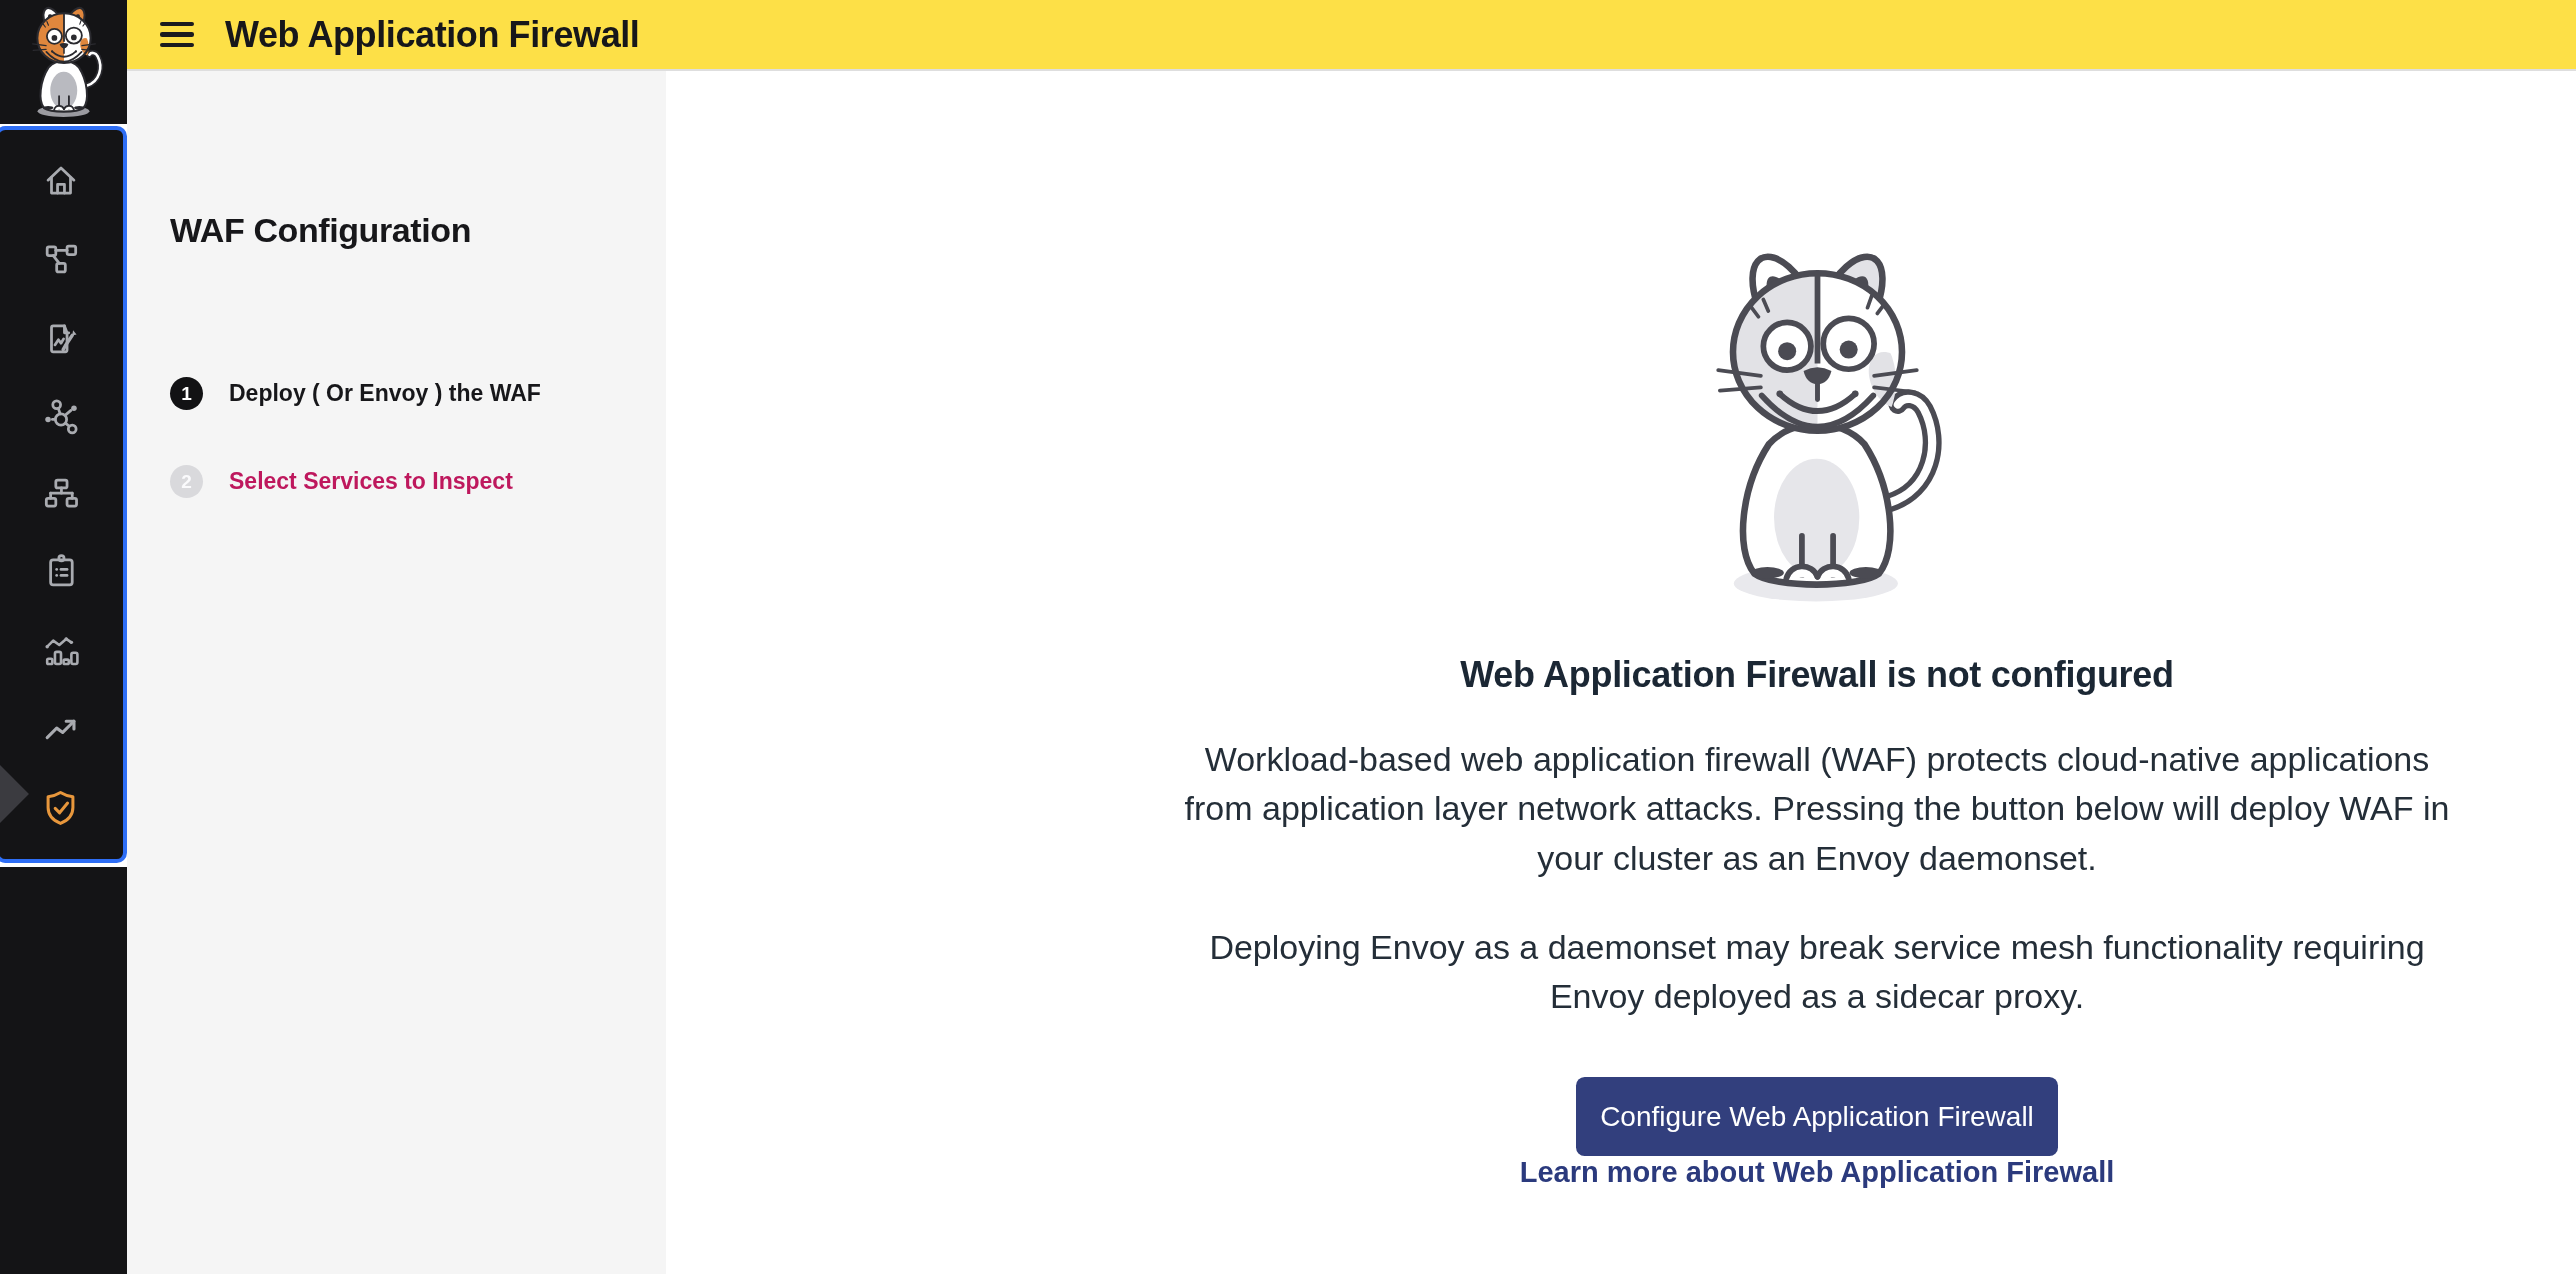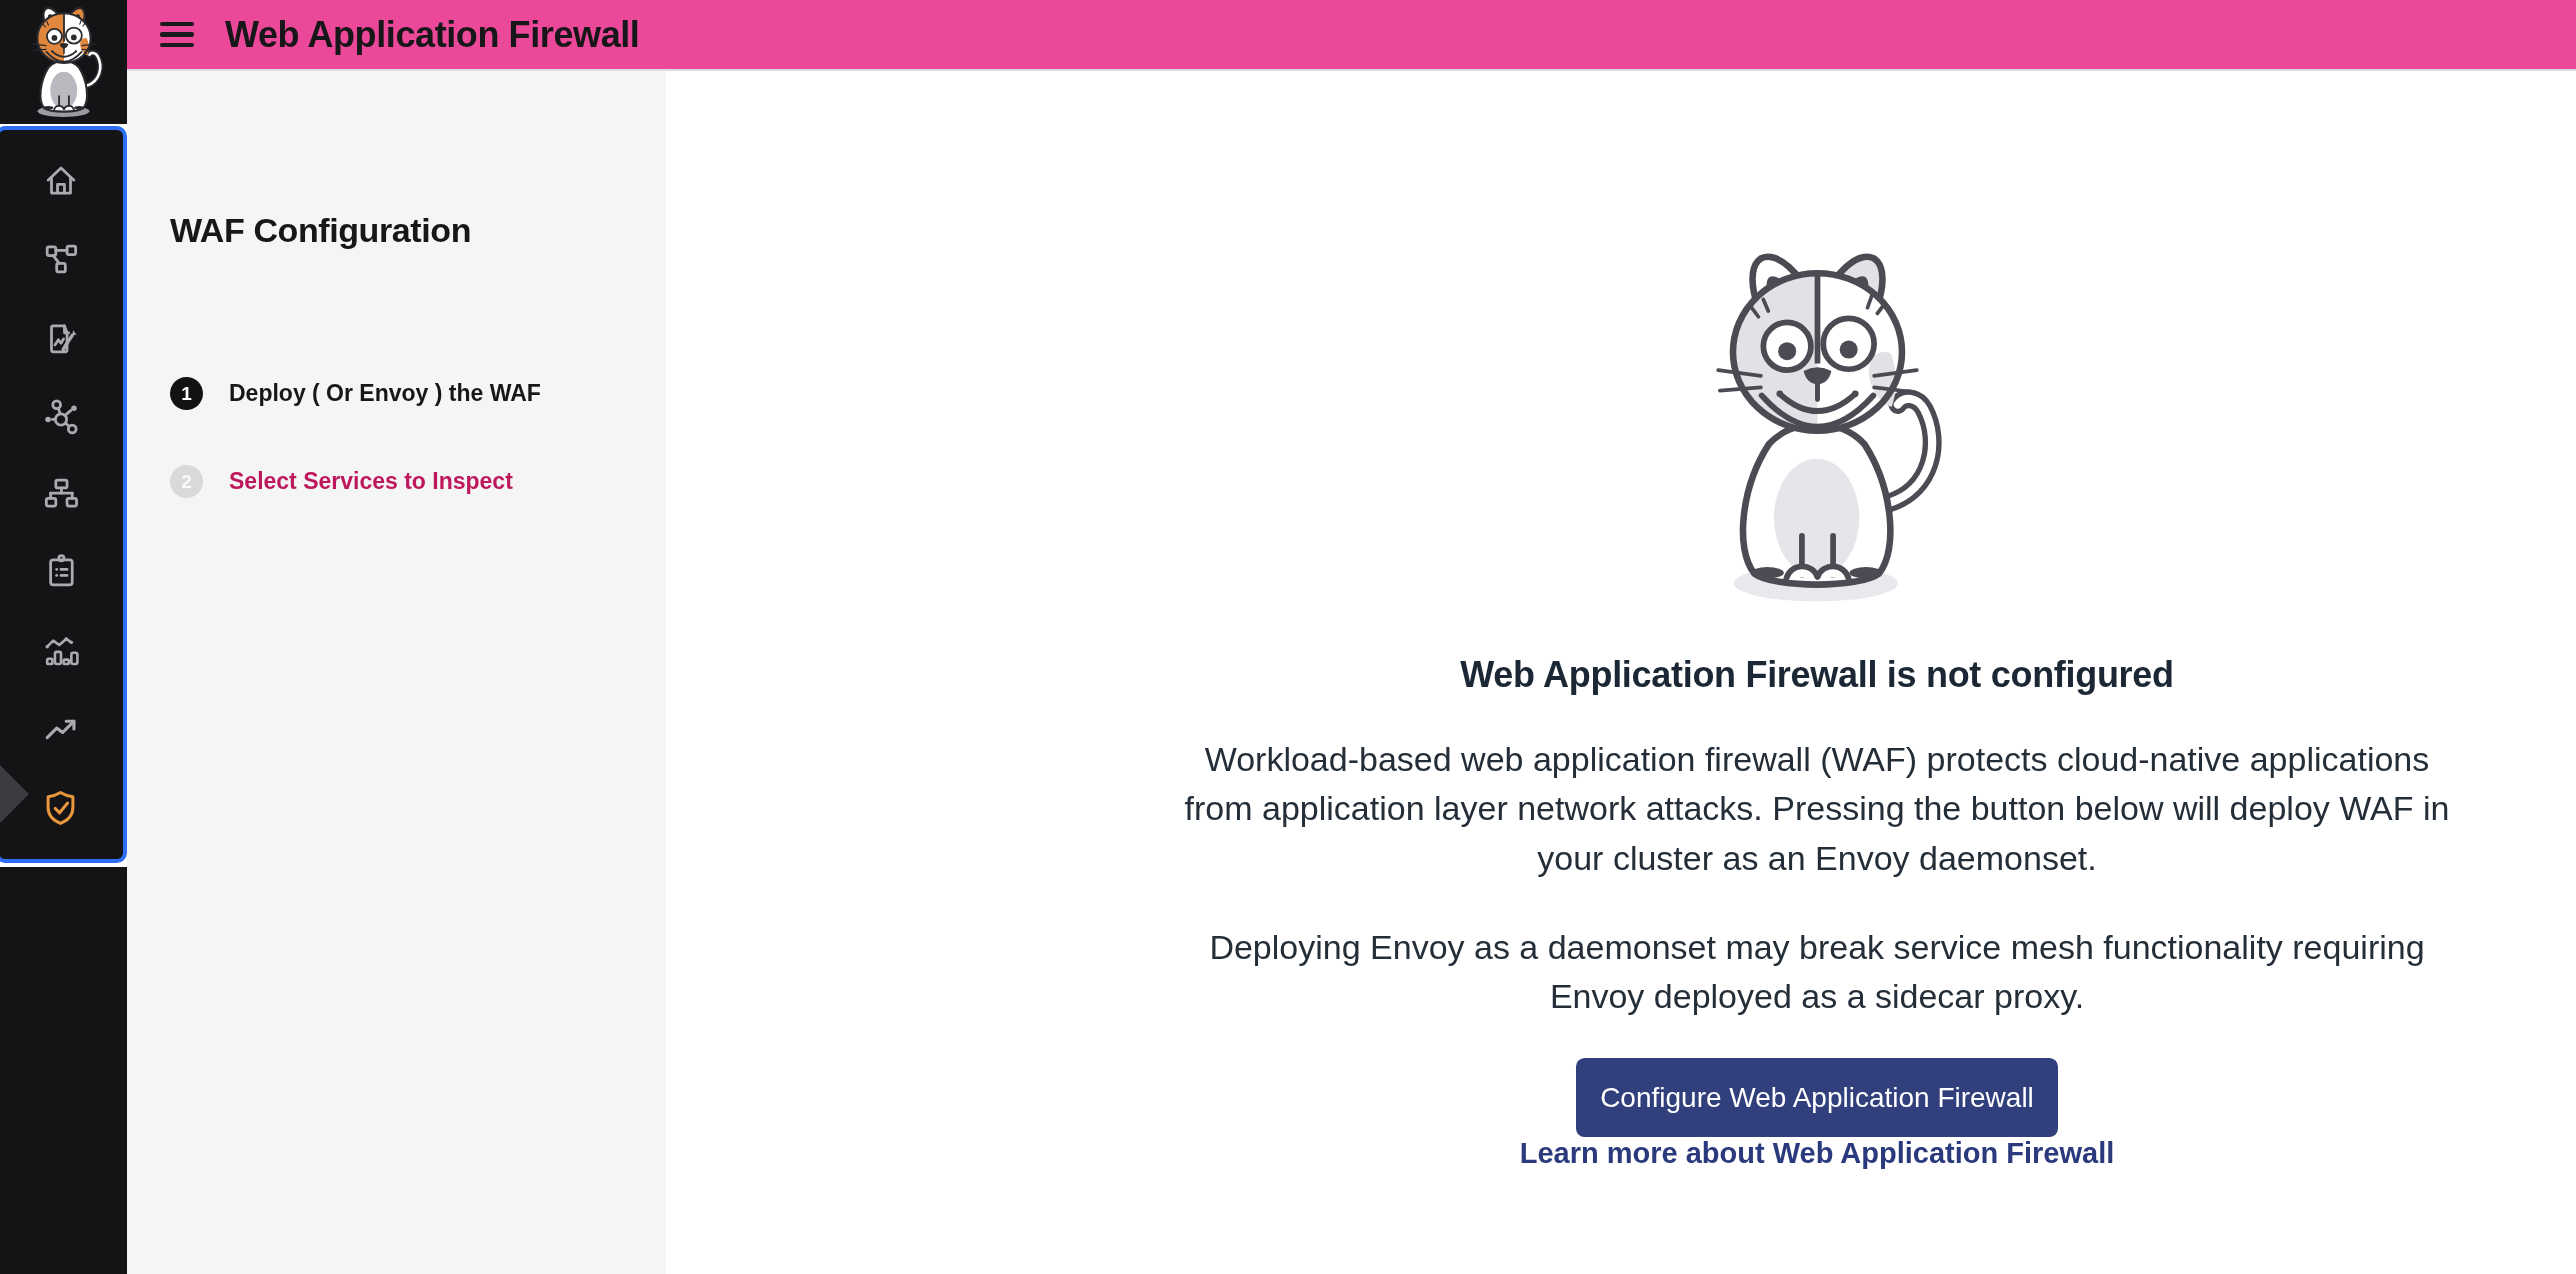--- a/index.html
+++ b/index.html
@@ -12,21 +12,21 @@
   .logo-block { height:124px; background:#141416; display:flex; align-items:center; justify-content:center; cursor:pointer; }
   .nav-block { height:737px; margin-top:1.7px; margin-left:-5.1px; width:132px; background:#141416;
                border:4.3px solid #2e6ef5; border-radius:10.3px; display:flex; flex-direction:column; padding:12px 0; }
   .nav-item { flex:1; background:none; border:none; display:flex; align-items:center; justify-content:center; cursor:pointer; }
   .nav-item svg { display:block; }
   .sidebar-fill { flex:1; margin-top:4.3px; background:#141416; }
   .tooltip-arrow { position:absolute; left:-29px; top:770px; width:48px; height:48px; background:#3b3b40; transform:rotate(45deg); z-index:3; }
 
   
   .right { flex:1; display:flex; flex-direction:column; min-width:0; }
-  .topbar { height:71px; background:#ec4899; border-bottom:2.6px solid #dedede; display:flex; align-items:center; padding-left:33px; gap:31px; flex-shrink:0; }
+  .topbar { height:71px; background:#fde047; border-bottom:2.6px solid #dedede; display:flex; align-items:center; padding-left:33px; gap:31px; flex-shrink:0; }
   .menu-btn { width:34px; height:25px; background:none; border:none; display:flex; flex-direction:column; justify-content:space-between; cursor:pointer; }
   .menu-btn span { display:block; width:34px; height:4.3px; background:#1b1b1e; border-radius:2.1px; }
   .page-title { font-size:36px; font-weight:700; color:#17171a; letter-spacing:-0.4px; }
 
   .body-row { flex:1; display:flex; min-height:0; }
 
   
   .wizard { width:539px; flex-shrink:0; background:#f5f5f5; padding:140px 26px 0 43px; }
   .wizard-title { font-size:34px; font-weight:700; color:#17171a; letter-spacing:-0.4px; }
   .steps { margin-top:127px; display:flex; flex-direction:column; gap:55px; }
@@ -39,21 +39,21 @@
   .step.disabled .step-label { color:#be185d;text-align:center; }
 
   
   .main { flex:1; background:#fff; display:flex; justify-content:flex-end; padding-left:377px; min-width:0; }
   .empty-state { width:1518px; display:flex; flex-direction:column; align-items:center; text-align:center; margin-top:176px; }
   .cat-hero { --outline:#4b4b53; --body:#ffffff; --patch:#e2e2e6; --patch2:#e2e2e6; --belly:#e6e6ea; --shadow:#e9e9ed; }
   .cat-logo { --outline:#2a2a2f; --body:#ffffff; --patch:#e0873d; --patch2:#e0873d; --belly:#b9bac0; --shadow:#9b9ba1; }
   .es-heading { margin-top:46px; font-size:36px; font-weight:700; color:#1b2734; letter-spacing:-0.3px; }
   .es-p { margin-top:39px; font-size:34px; font-weight:400; color:#242e38; line-height:1.45; white-space:pre-line; }
   .es-p2 { margin-top:40px; }
-  .es-btn { margin-top:37px; height:79px; padding:2px 24px; background:#323f7d; color:#fff; border:none; border-radius:8.6px;
+  .es-btn { margin-top:56px; height:79px; padding:2px 24px; background:#323f7d; color:#fff; border:none; border-radius:8.6px;
             font-family:inherit; font-size:28px; font-weight:400; cursor:pointer; }
   .es-link { color:#2b3a7d; font-size:29px; font-weight:700; text-decoration:none; cursor:pointer; }
 </style>
 </head>
 <body>
 
 <svg width="0" height="0" style="position:absolute" aria-hidden="true">
   <defs>
     <clipPath id="headClip">
         <ellipse cx="165" cy="128" rx="103" ry="96"></ellipse>

